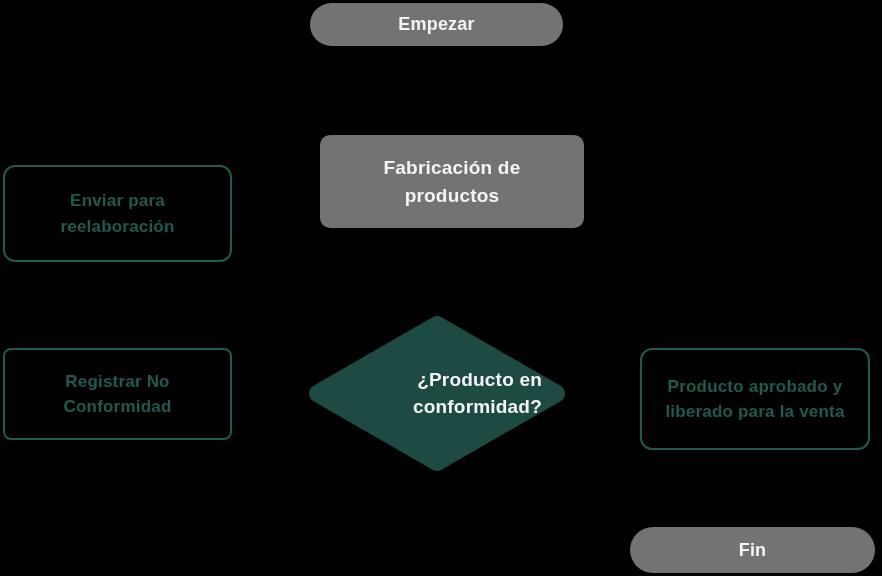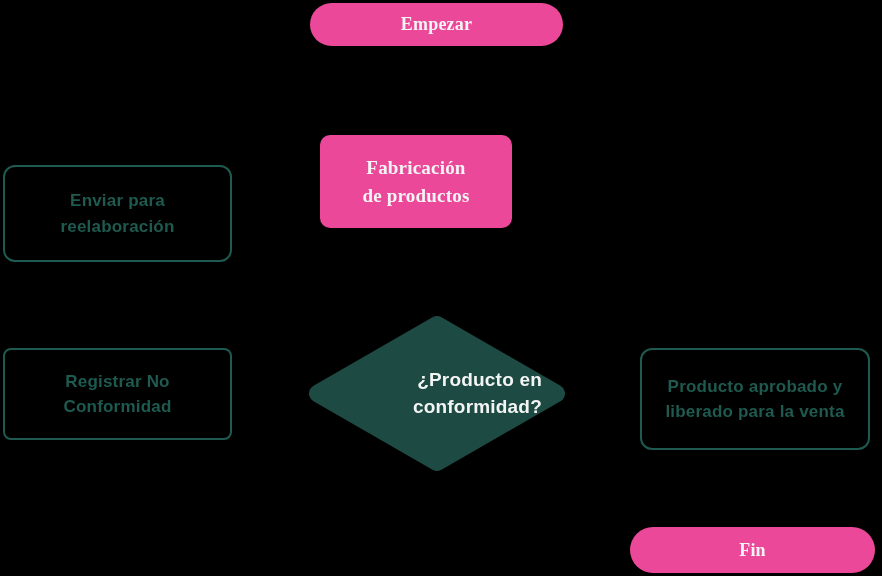--- a/index.html
+++ b/index.html
@@ -19,40 +19,39 @@
     position: absolute;
     display: flex;
     align-items: center;
     justify-content: center;
     text-align: center;
     box-sizing: border-box;
     font-weight: 600;
     letter-spacing: 0.2px;
   }
   .filled {
-    background: #ec4899;
+    background: #737373;
     color: #f2f5f4;
-    font-family: Liberation Serif, serif;
   }
   .outlined {
     background: transparent;
     border: 2px solid #1e5a50;
     color: #1e5a50;
   }
   
   .node-start {
     left: 310px; top: 3px;
     width: 253px; height: 43px;
     border-radius: 22px;
     font-size: 18px;
   }
   
   .node-process {
     left: 320px; top: 135px;
-    width: 192px; height: 93px;
+    width: 264px; height: 93px;
     border-radius: 10px;
     font-size: 19px;
     line-height: 1.45;
     padding: 0 36px;
   }
   
   .node-rework {
     left: 3px; top: 165px;
     width: 229px; height: 97px;
     border-radius: 12px;

